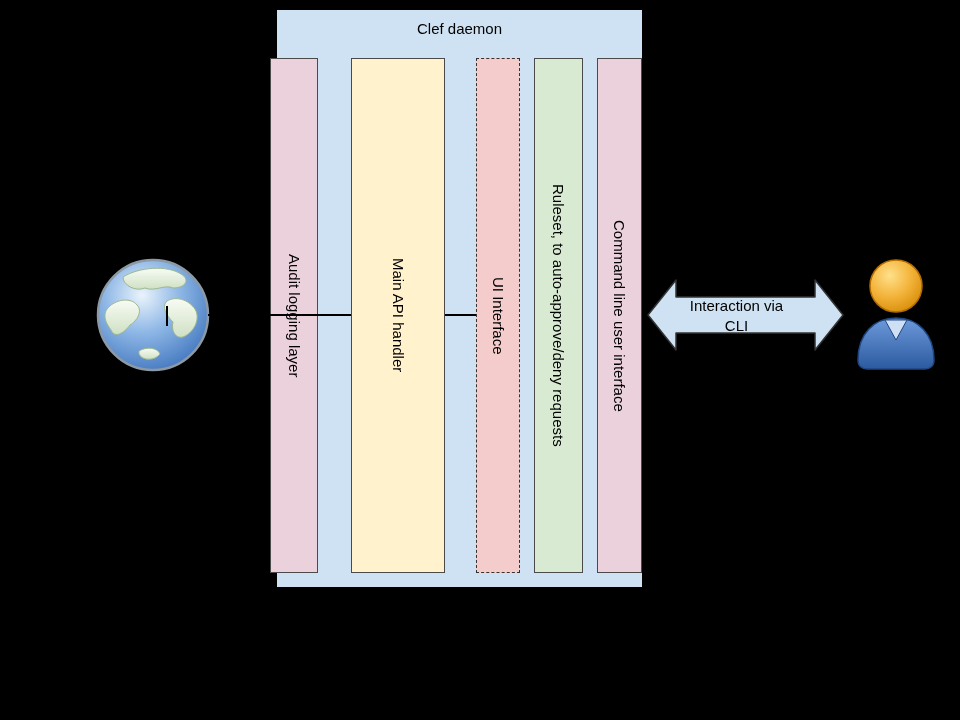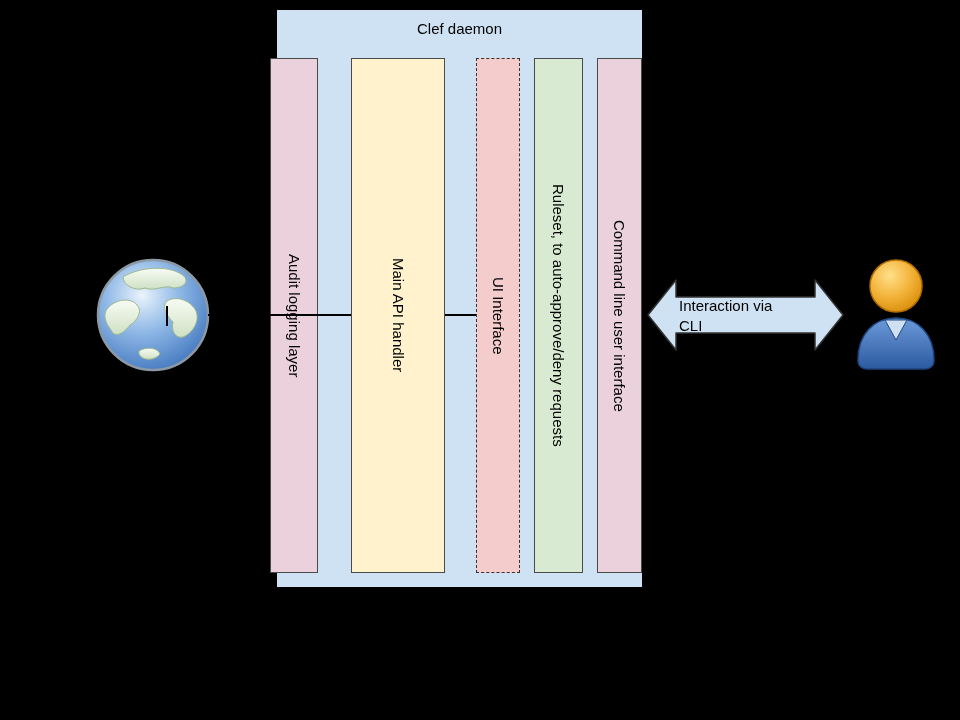--- a/index.html
+++ b/index.html
@@ -45,21 +45,21 @@
   .line1{left:188px;top:314px;width:143px;}
   .line2{left:425px;top:314px;width:31px;}
   .tick{
     position:absolute;left:146px;top:306px;width:2px;height:20px;background:#000;z-index:5;
   }
   .globe-wrap{position:absolute;left:75px;top:257px;width:116px;height:116px;z-index:3;}
   .person-wrap{position:absolute;left:832px;top:252px;width:88px;height:122px;z-index:3;}
   .arrow-wrap{position:absolute;left:627px;top:279px;width:197px;height:72px;z-index:3;}
   .arrow-label{
     position:absolute;left:659px;top:296px;width:115px;
-    font-size:15px;line-height:1.3;color:#000;z-index:6;
+    font-size:15px;line-height:1.3;color:#000;z-index:6;text-align:center;
   }
 </style>
 </head>
 <body>
 
 <div class="canvas">
 
   <div class="daemon-box">
     <div class="daemon-title">Clef daemon</div>
   </div>

